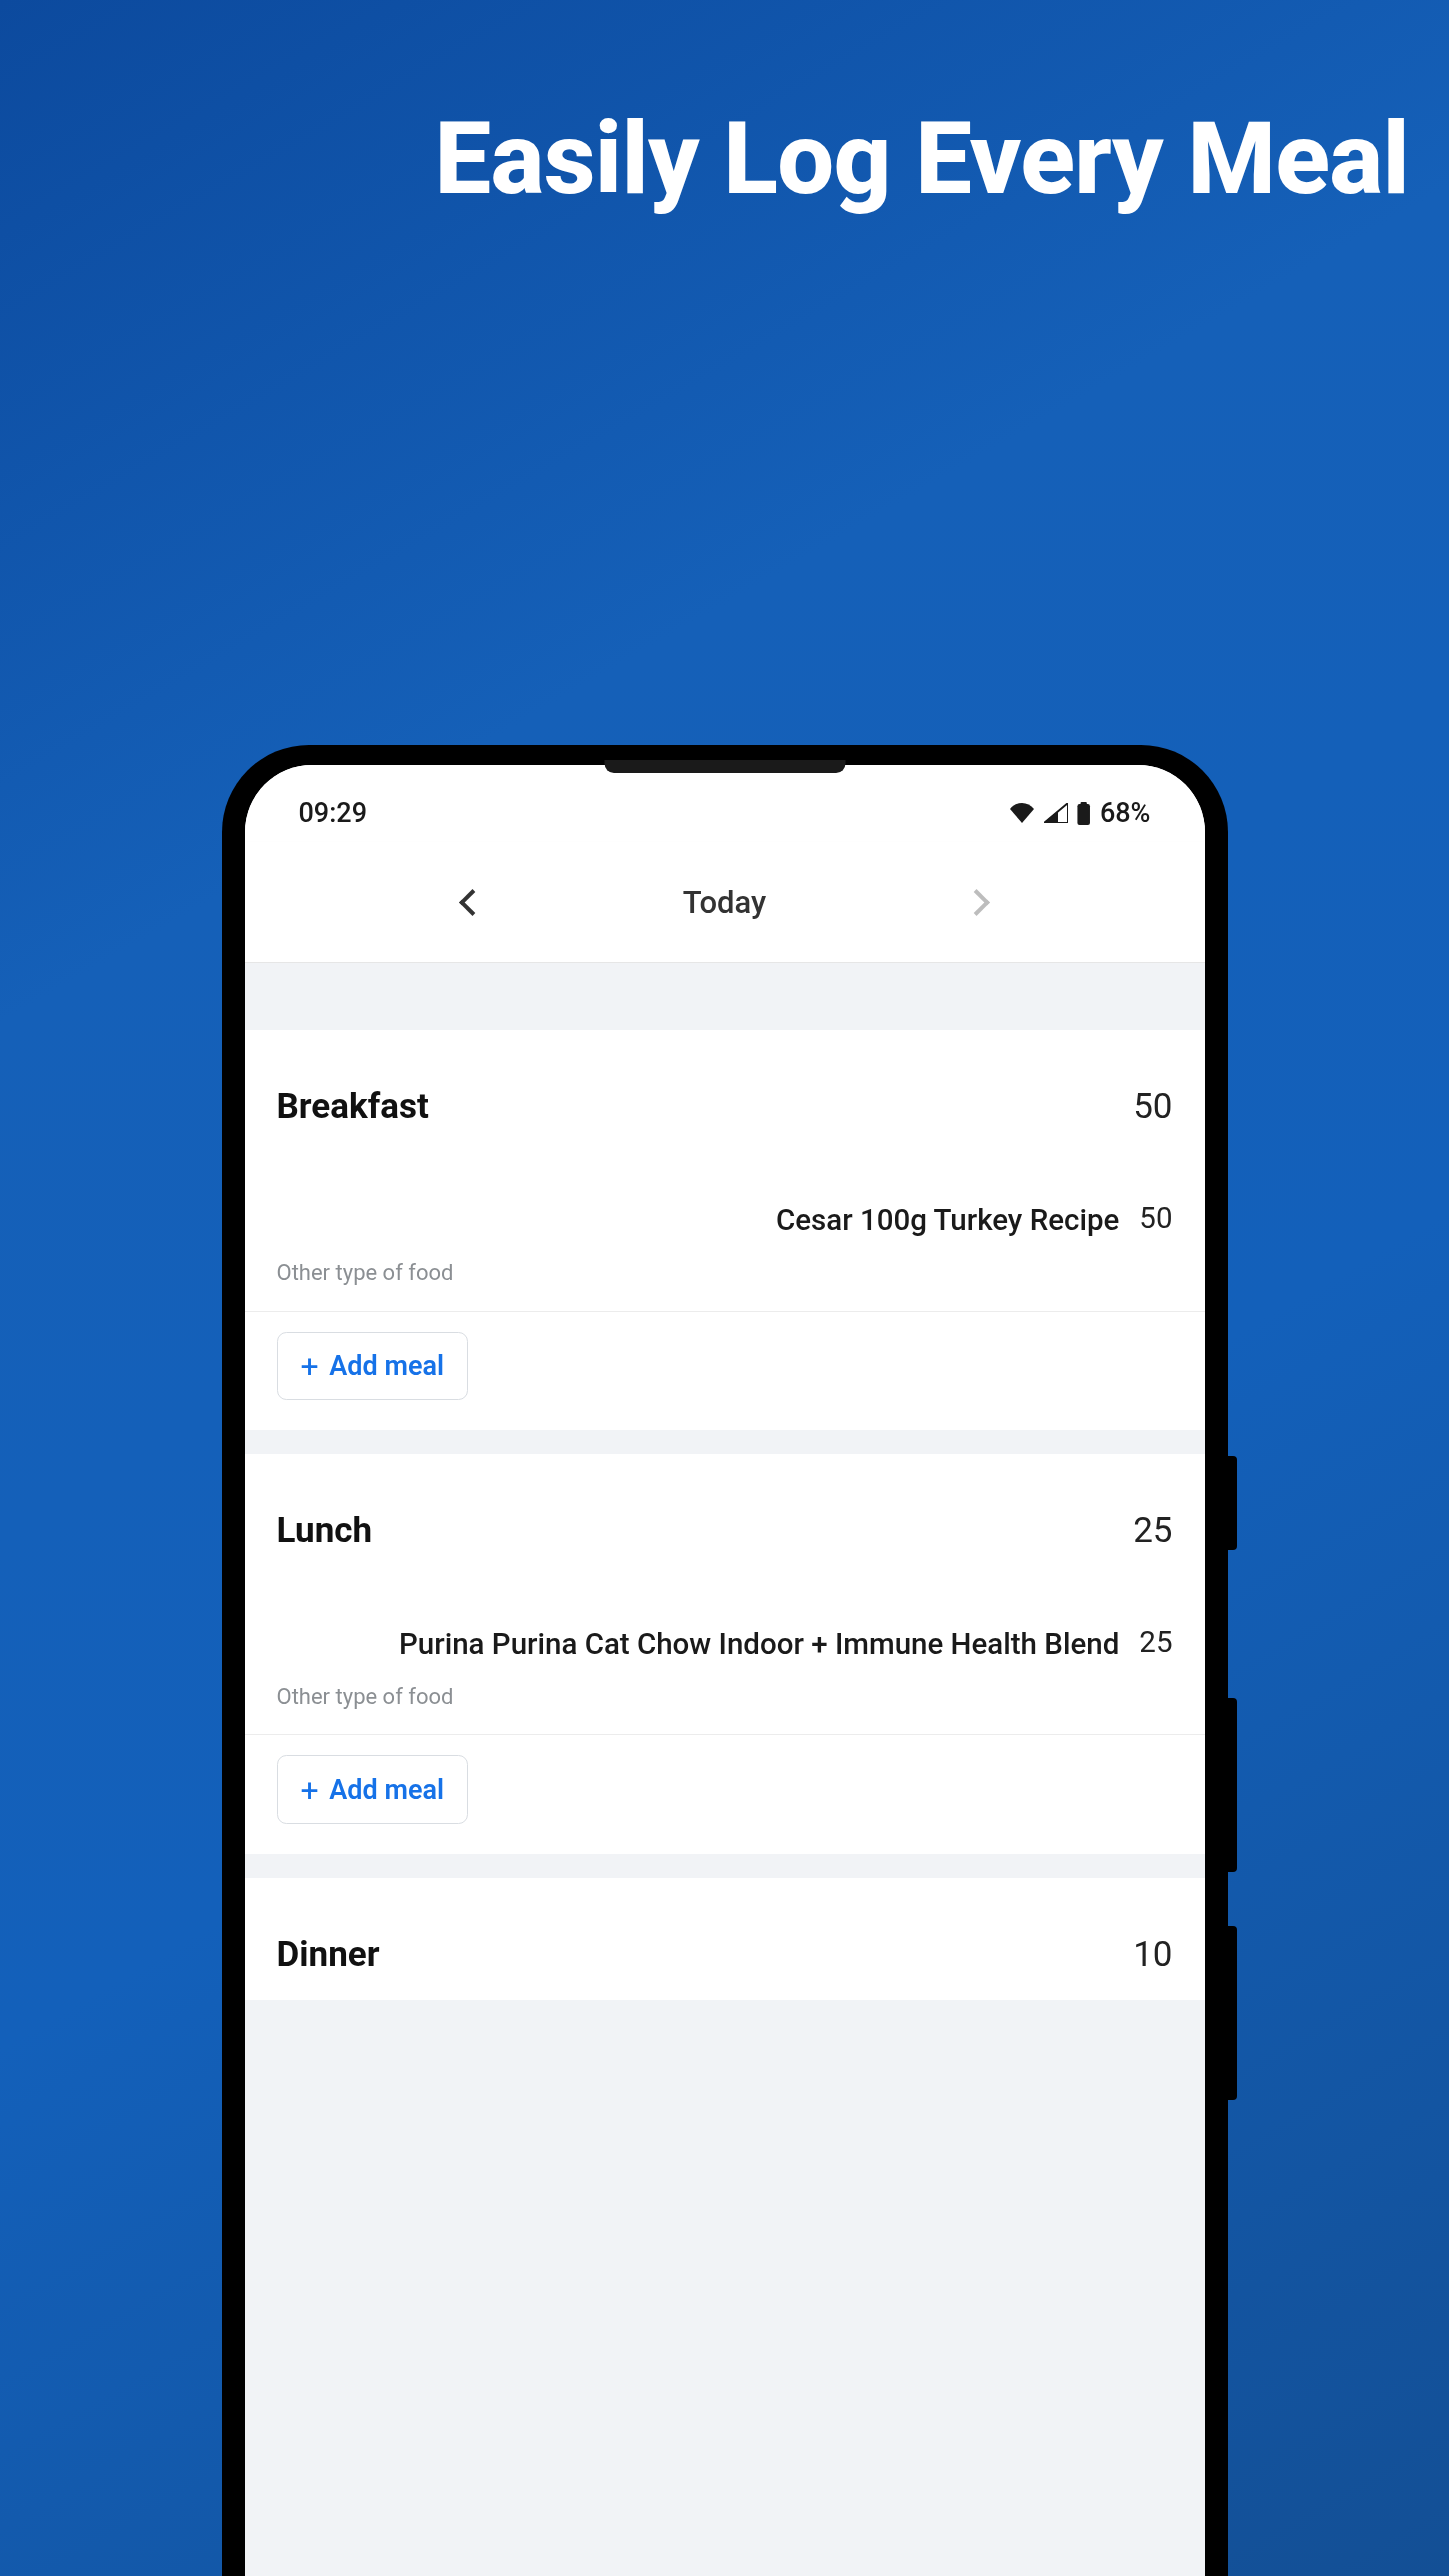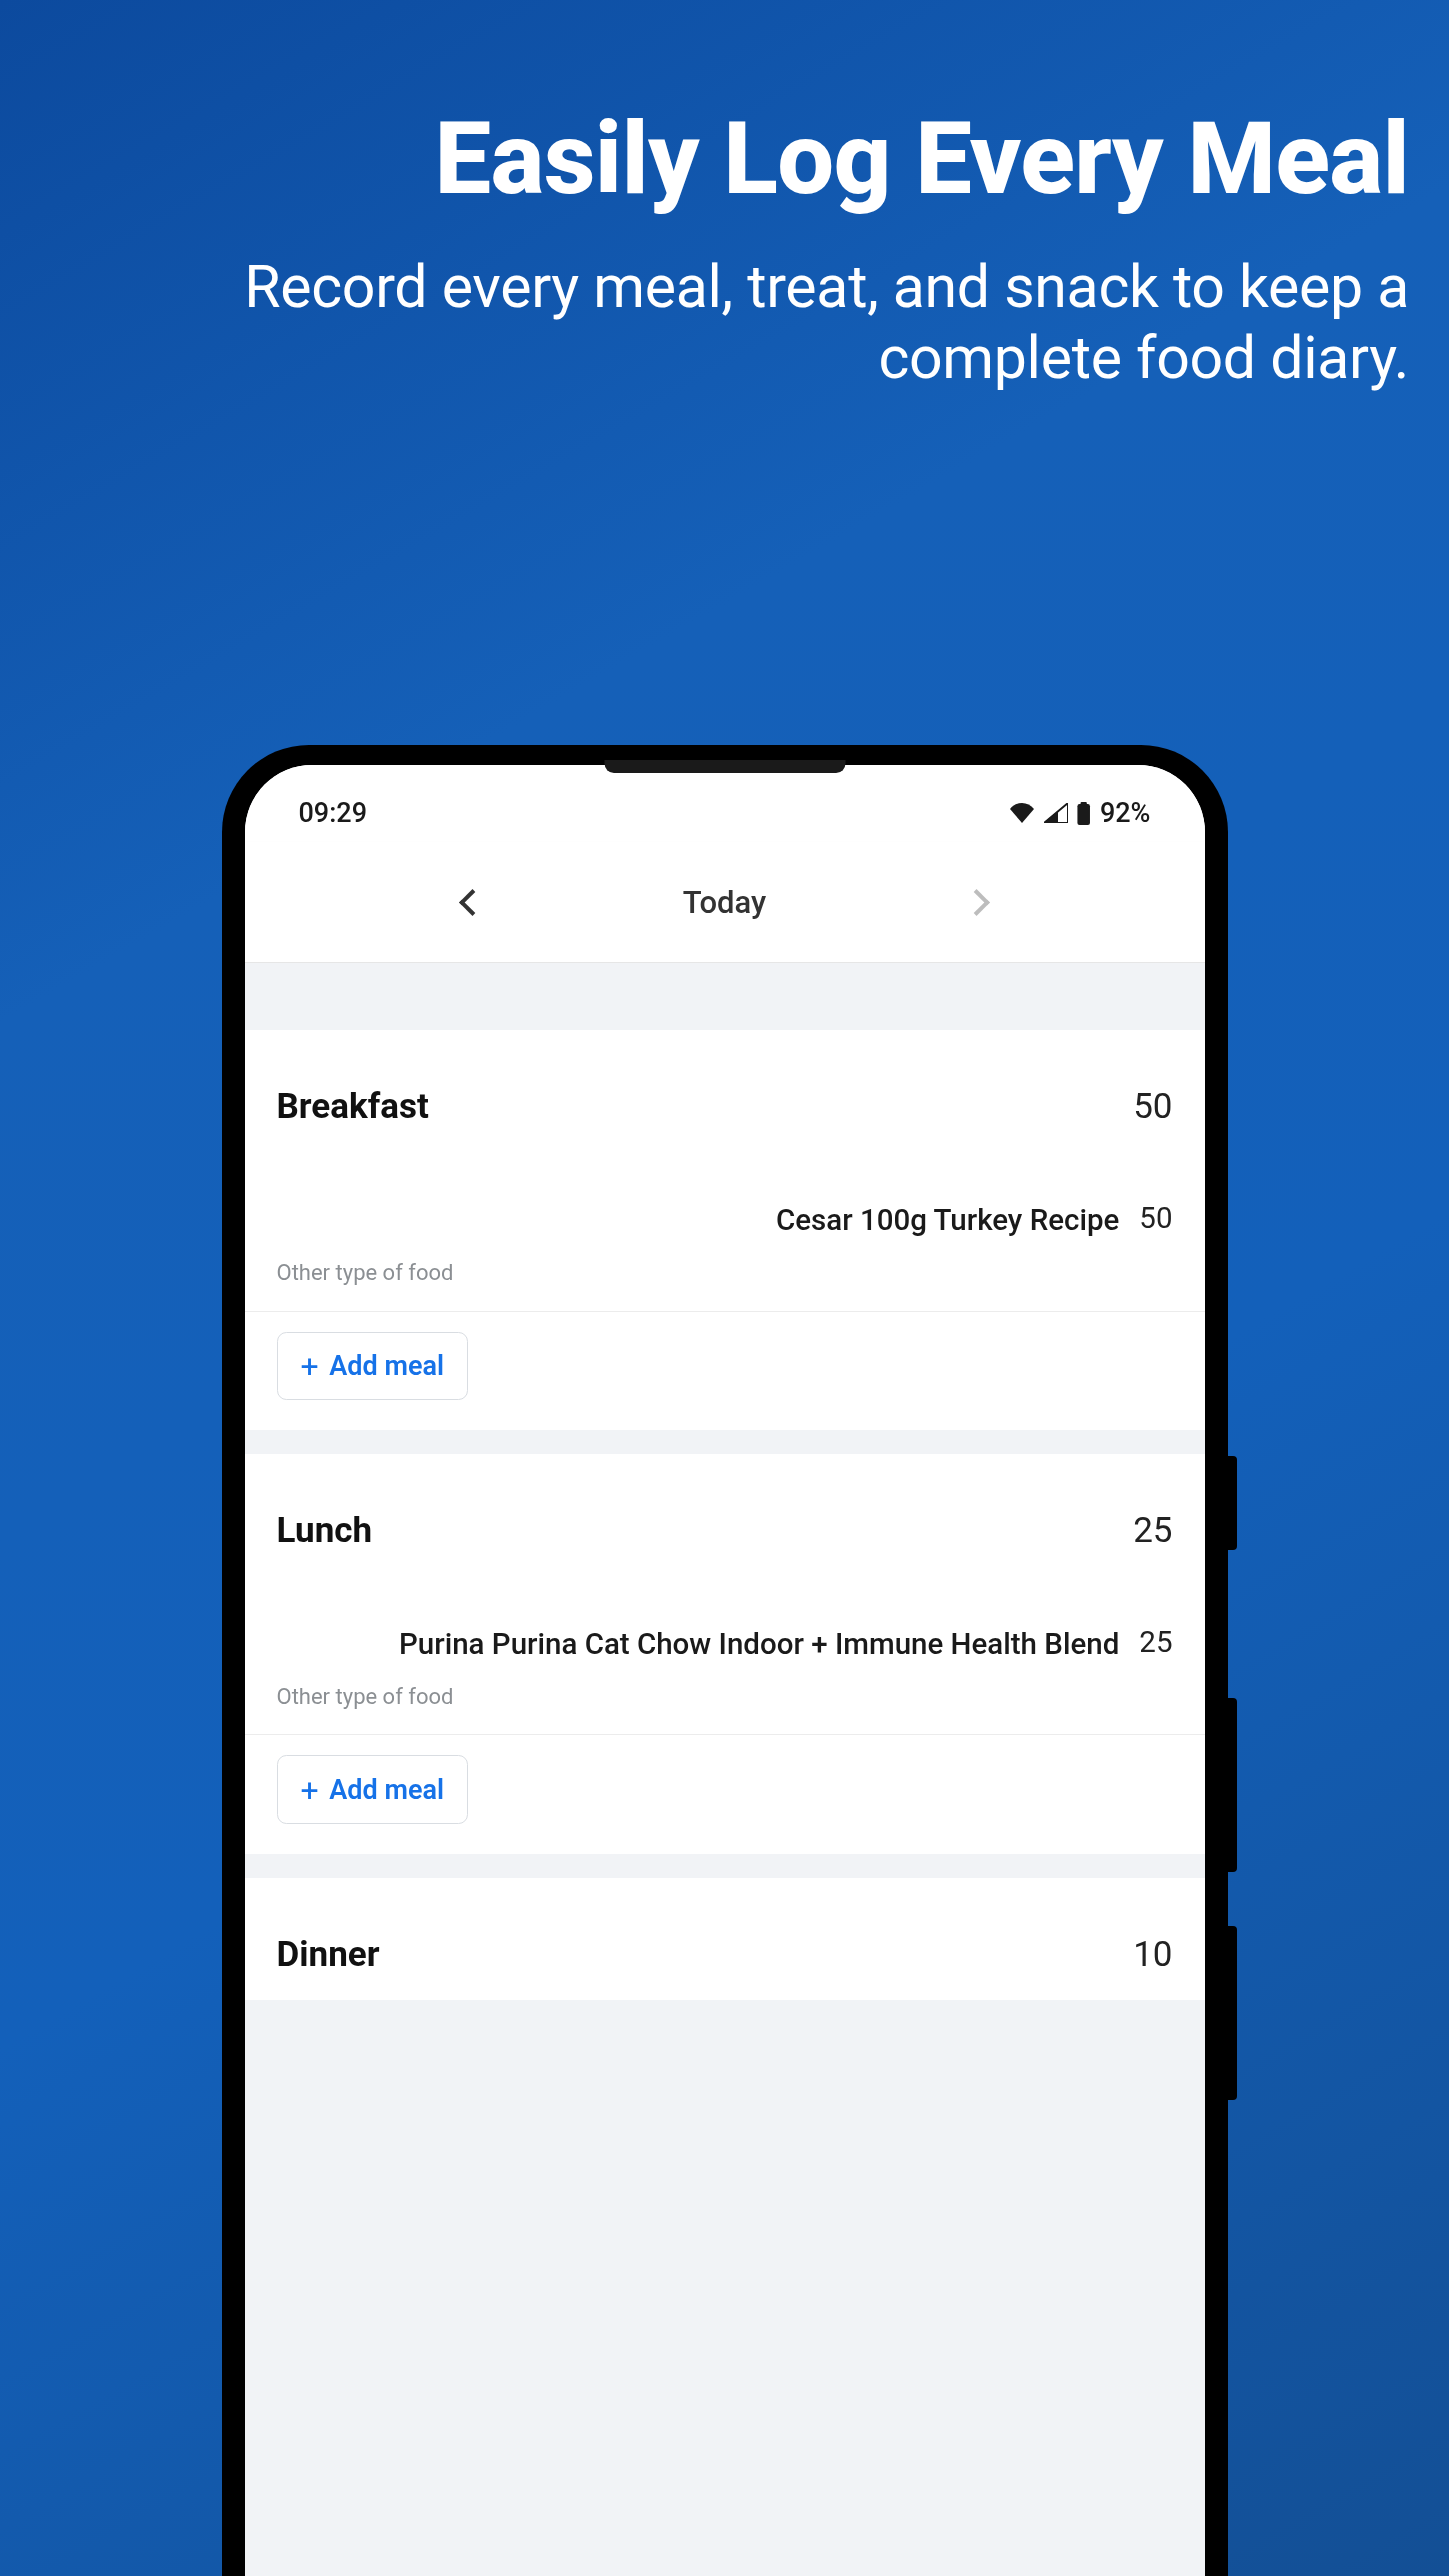--- a/index.html
+++ b/index.html
@@ -145,21 +145,20 @@
     font-weight: 600;
     background:#fff;
   }
   .plus { font-size: 32px; font-weight: 400; line-height: 0.5; }
 </style>
 </head>
 <body>
 
 <div class="promo">
   <div class="promo-title">Easily Log Every Meal</div>
-  <div class="promo-sub">Record every meal, treat, and snack to keep a complete food diary.</div>
 </div>
 
 <div class="phone-wrap">
   <div class="phone-body">
     <div class="phone-notch"></div>
     <div class="phone-side-btn a"></div>
     <div class="phone-side-btn b"></div>
     <div class="phone-side-btn c"></div>
 
     <div class="phone-screen">
@@ -171,21 +170,21 @@
               <path d="M12 20 L0 6 C6 -2 18 -2 24 6 Z" fill="#1a1a1a"></path>
             </svg>
           <svg width="24" height="20" viewBox="0 0 24 20">
               <path d="M0 20 L24 20 L24 0 Z" fill="none" stroke="#1a1a1a" stroke-width="2"></path>
               <path d="M0 20 L14 20 L14 8 Z" fill="#1a1a1a"></path>
             </svg>
           <svg width="13.4" height="23" viewBox="0 0 12 22">
               <rect x="0" y="2" width="12" height="20" rx="2" fill="#1a1a1a"></rect>
               <rect x="3" y="0" width="6" height="3" rx="1" fill="#1a1a1a"></rect>
             </svg>
-          <span>92%</span>
+          <span>68%</span>
         </span>
       </div>
 
       <div class="nav-bar">
         <span class="nav-arrow"></span>
         <span class="nav-title">Today</span>
         <span class="nav-arrow right"></span>
       </div>
 
       <div class="gap-strip"></div>

